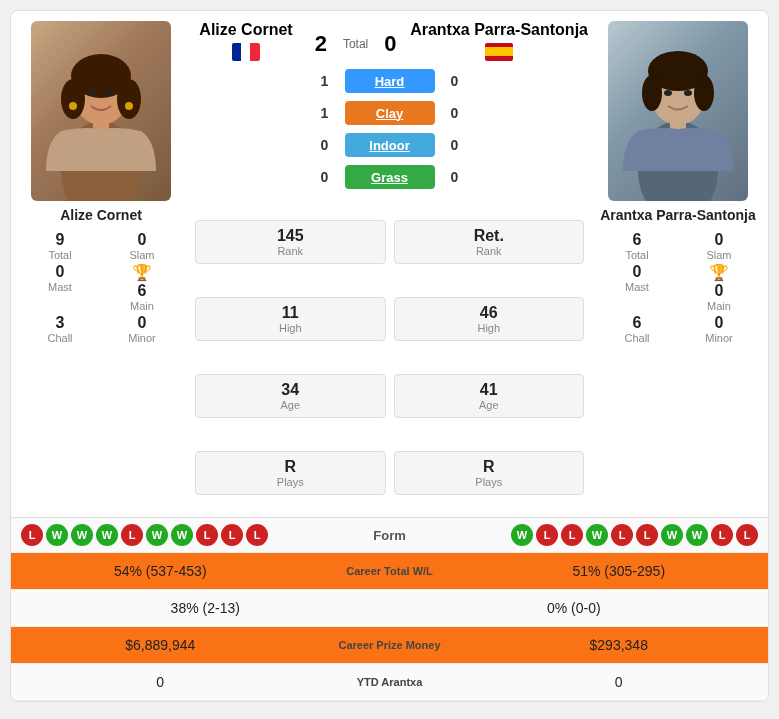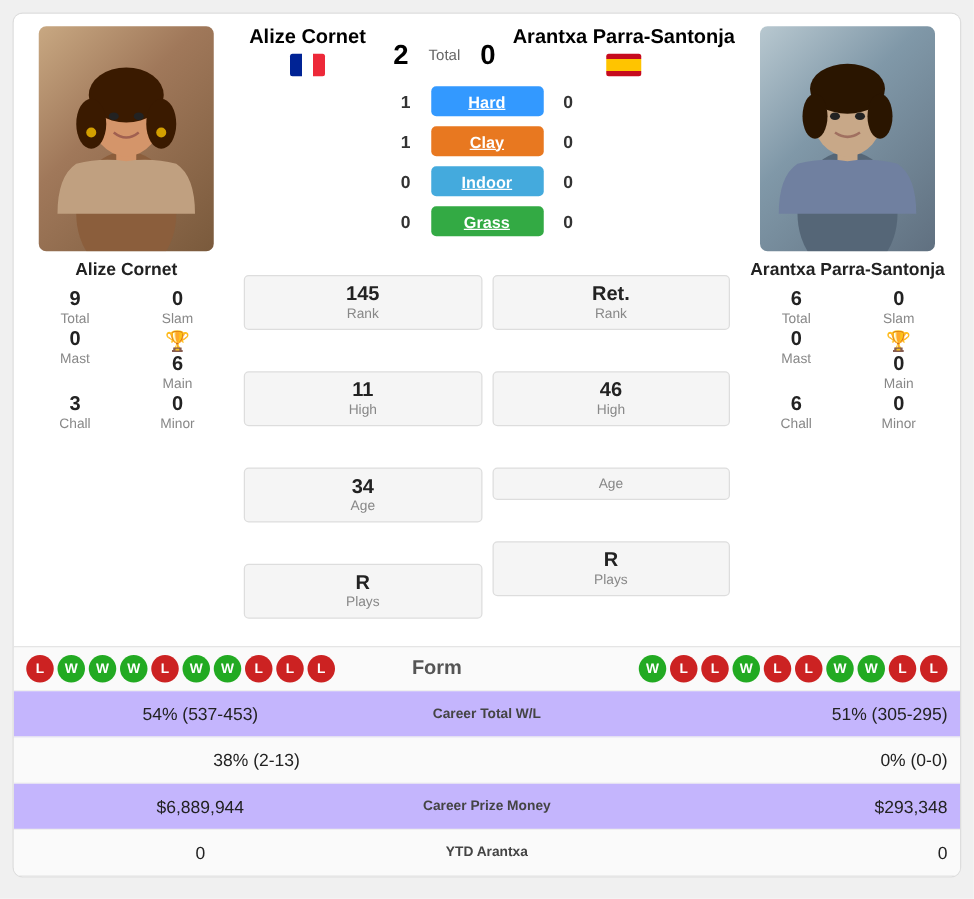--- a/index.html
+++ b/index.html
@@ -180,52 +180,52 @@
       display: flex;
       align-items: center;
       justify-content: center;
       font-size: 11px;
       font-weight: bold;
       color: #fff;
     }
     .pill-w { background: #22aa22; }
     .pill-l { background: #cc2222; }
     .form-label {
-      font-size: 16px;
+      font-size: 13px;
       color: #555;
       font-weight: bold;
       min-width: 120px;
-      text-align: left;
+      text-align: center;
     }
     .stats-table-row {
       display: flex;
       align-items: center;
       padding: 10px 10px;
       border-bottom: 1px solid #eee;
-      background: #c4b5fd;
+      background: #f97316;
     }
     .stats-table-row:nth-child(even) {
       background: #fafafa;
     }
     .stats-cell-left {
       flex: 1;
       text-align: center;
       font-size: 14px;
       color: #222;
     }
     .stats-cell-center {
       min-width: 180px;
       text-align: center;
       font-size: 11px;
       font-weight: bold;
       color: #444;
     }
     .stats-cell-right {
       flex: 1;
-      text-align: right;
+      text-align: center;
       font-size: 14px;
       color: #222;
     }
     .stat-box {
       background: #f5f5f5;
       border: 1px solid #ddd;
       border-radius: 4px;
       text-align: center;
       padding: 6px 4px;
       margin-bottom: 4px;
@@ -382,20 +382,21 @@
         <div style="flex:1;display:flex;flex-direction:column;gap:4px;padding:0 4px;">
           <div class="stat-box">
             <div class="stat-box-val">Ret.</div>
             <div class="stat-box-lbl">Rank</div>
           </div>
           <div class="stat-box">
             <div class="stat-box-val">46</div>
             <div class="stat-box-lbl">High</div>
           </div>
           <div class="stat-box">
+            <div class="stat-box-val">41</div>
             <div class="stat-box-lbl">Age</div>
           </div>
           <div class="stat-box">
             <div class="stat-box-val">R</div>
             <div class="stat-box-lbl">Plays</div>
           </div>
         </div>
       </div>
 
     </div>

